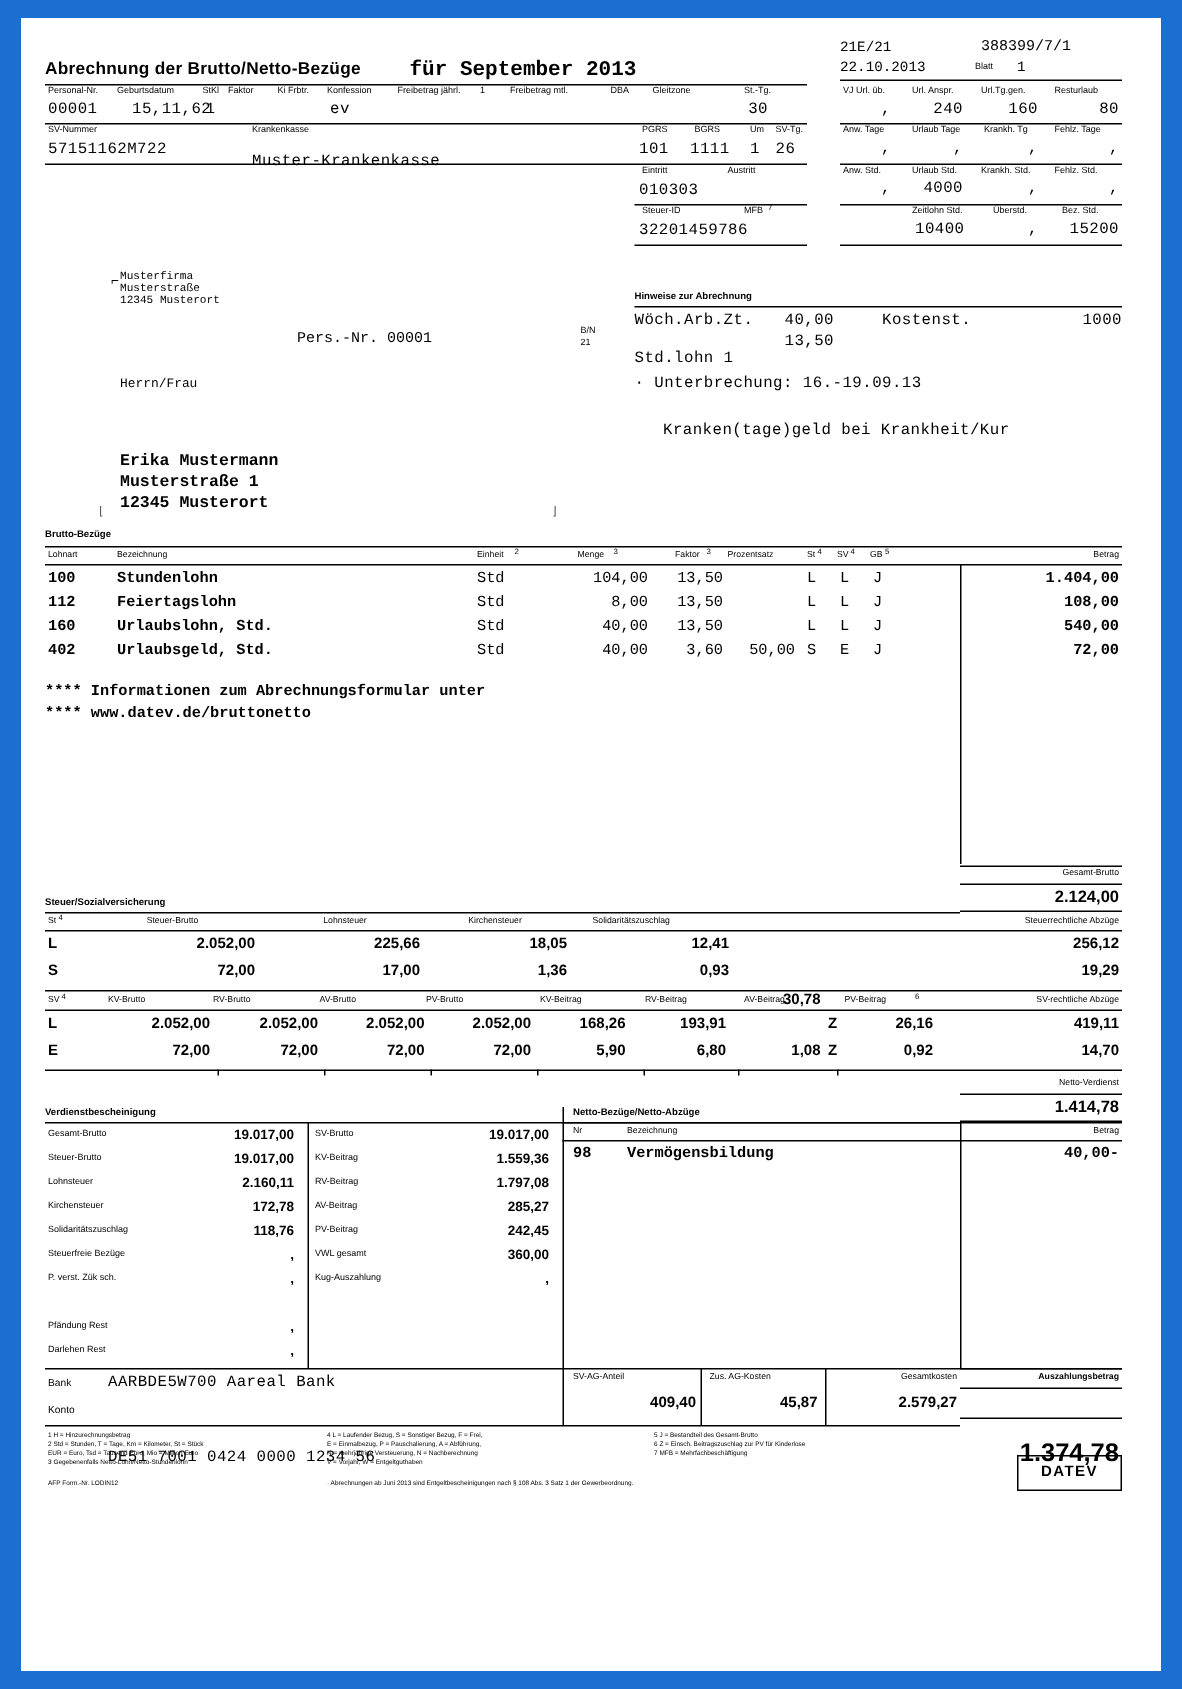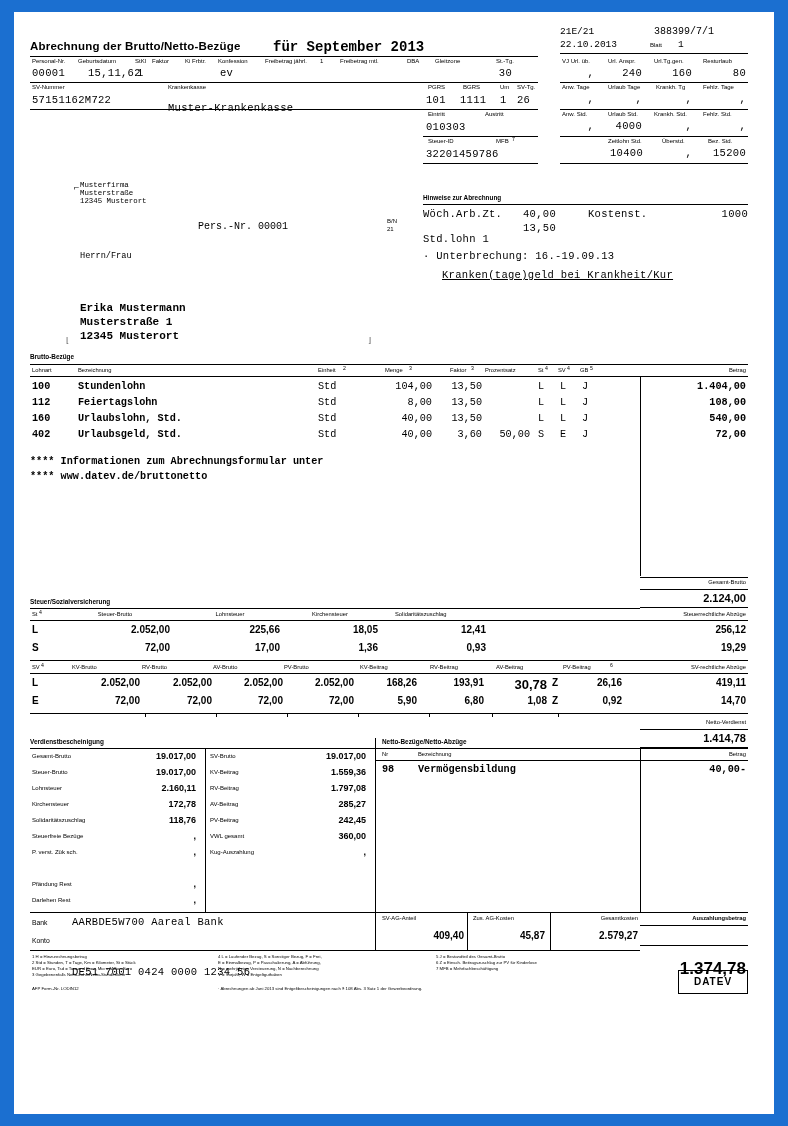--- a/index.html
+++ b/index.html
@@ -155,21 +155,21 @@
 
   <div class="abs secthead" style="left:393px;top:168px;">Hinweise zur Abrechnung</div>
   <div class="hl" style="left:393px;top:178px;width:325px;height:1px;"></div>
   <div class="abs val" style="left:393px;top:182px;">Wöch.Arb.Zt.</div>
   <div class="abs val" style="left:493px;top:182px;">40,00</div>
   <div class="abs val" style="left:558px;top:182px;">Kostenst.</div>
   <div class="abs val r" style="left:640px;top:182px;width:78px;">1000</div>
   <div class="abs val" style="left:393px;top:196px;margin-top:11px;">Std.lohn 1</div>
   <div class="abs val" style="left:493px;top:196px;">13,50</div>
   <div class="abs val" style="left:393px;top:224px;">· Unterbrechung: 16.-19.09.13</div>
-  <div class="abs val" style="left:412px;top:243px;text-decoration:underline;">Kranken(tage)geld bei Krankheit/Kur</div>
+  <div class="abs val" style="left:412px;top:255px;">Kranken(tage)geld bei Krankheit/Kur</div>
 
   <div class="abs addr" style="left:50px;top:155px;">Musterfirma</div>
   <div class="abs addr" style="left:50px;top:163px;">Musterstraße</div>
   <div class="abs addr" style="left:50px;top:171px;">12345 Musterort</div>
   <div class="abs" style="left:44px;top:156px;font-size:9px;">⌐</div>
 
   <div class="abs mono" style="left:168px;top:195px;font-size:10px;">Pers.-Nr. 00001</div>
   <div class="abs tiny" style="left:357px;top:192px;font-size:6px;">B/N</div>
   <div class="abs tiny" style="left:357px;top:200px;font-size:6px;">21</div>
 
@@ -297,21 +297,21 @@
   <div class="abs colhd r" style="left:610px;top:638px;width:106px;">SV-rechtliche Abzüge</div>
   <div class="hl" style="left:0px;top:647px;width:718px;height:1px;"></div>
 
   <div class="abs numb" style="left:2px;top:651px;font-size:10px;">L</div>
   <div class="abs numb r" style="left:30px;top:651px;width:80px;font-size:10px;">2.052,00</div>
   <div class="abs numb r" style="left:102px;top:651px;width:80px;font-size:10px;">2.052,00</div>
   <div class="abs numb r" style="left:173px;top:651px;width:80px;font-size:10px;">2.052,00</div>
   <div class="abs numb r" style="left:244px;top:651px;width:80px;font-size:10px;">2.052,00</div>
   <div class="abs numb r" style="left:325px;top:651px;width:62px;font-size:10px;">168,26</div>
   <div class="abs numb r" style="left:392px;top:651px;width:62px;font-size:10px;">193,91</div>
-  <div class="abs numb r" style="left:455px;top:651px;width:62px;font-size:13px;">30,78</div>
+  <div class="abs numb r" style="left:455px;top:635px;width:62px;font-size:10px;">30,78</div>
   <div class="abs numb" style="left:522px;top:651px;font-size:10px;">Z</div>
   <div class="abs numb r" style="left:530px;top:651px;width:62px;font-size:10px;">26,16</div>
   <div class="abs numb r" style="left:610px;top:651px;width:106px;font-size:10px;">419,11</div>
 
   <div class="abs numb" style="left:2px;top:669px;font-size:10px;">E</div>
   <div class="abs numb r" style="left:30px;top:669px;width:80px;font-size:10px;">72,00</div>
   <div class="abs numb r" style="left:102px;top:669px;width:80px;font-size:10px;">72,00</div>
   <div class="abs numb r" style="left:173px;top:669px;width:80px;font-size:10px;">72,00</div>
   <div class="abs numb r" style="left:244px;top:669px;width:80px;font-size:10px;">72,00</div>
   <div class="abs numb r" style="left:325px;top:669px;width:62px;font-size:10px;">5,90</div>

